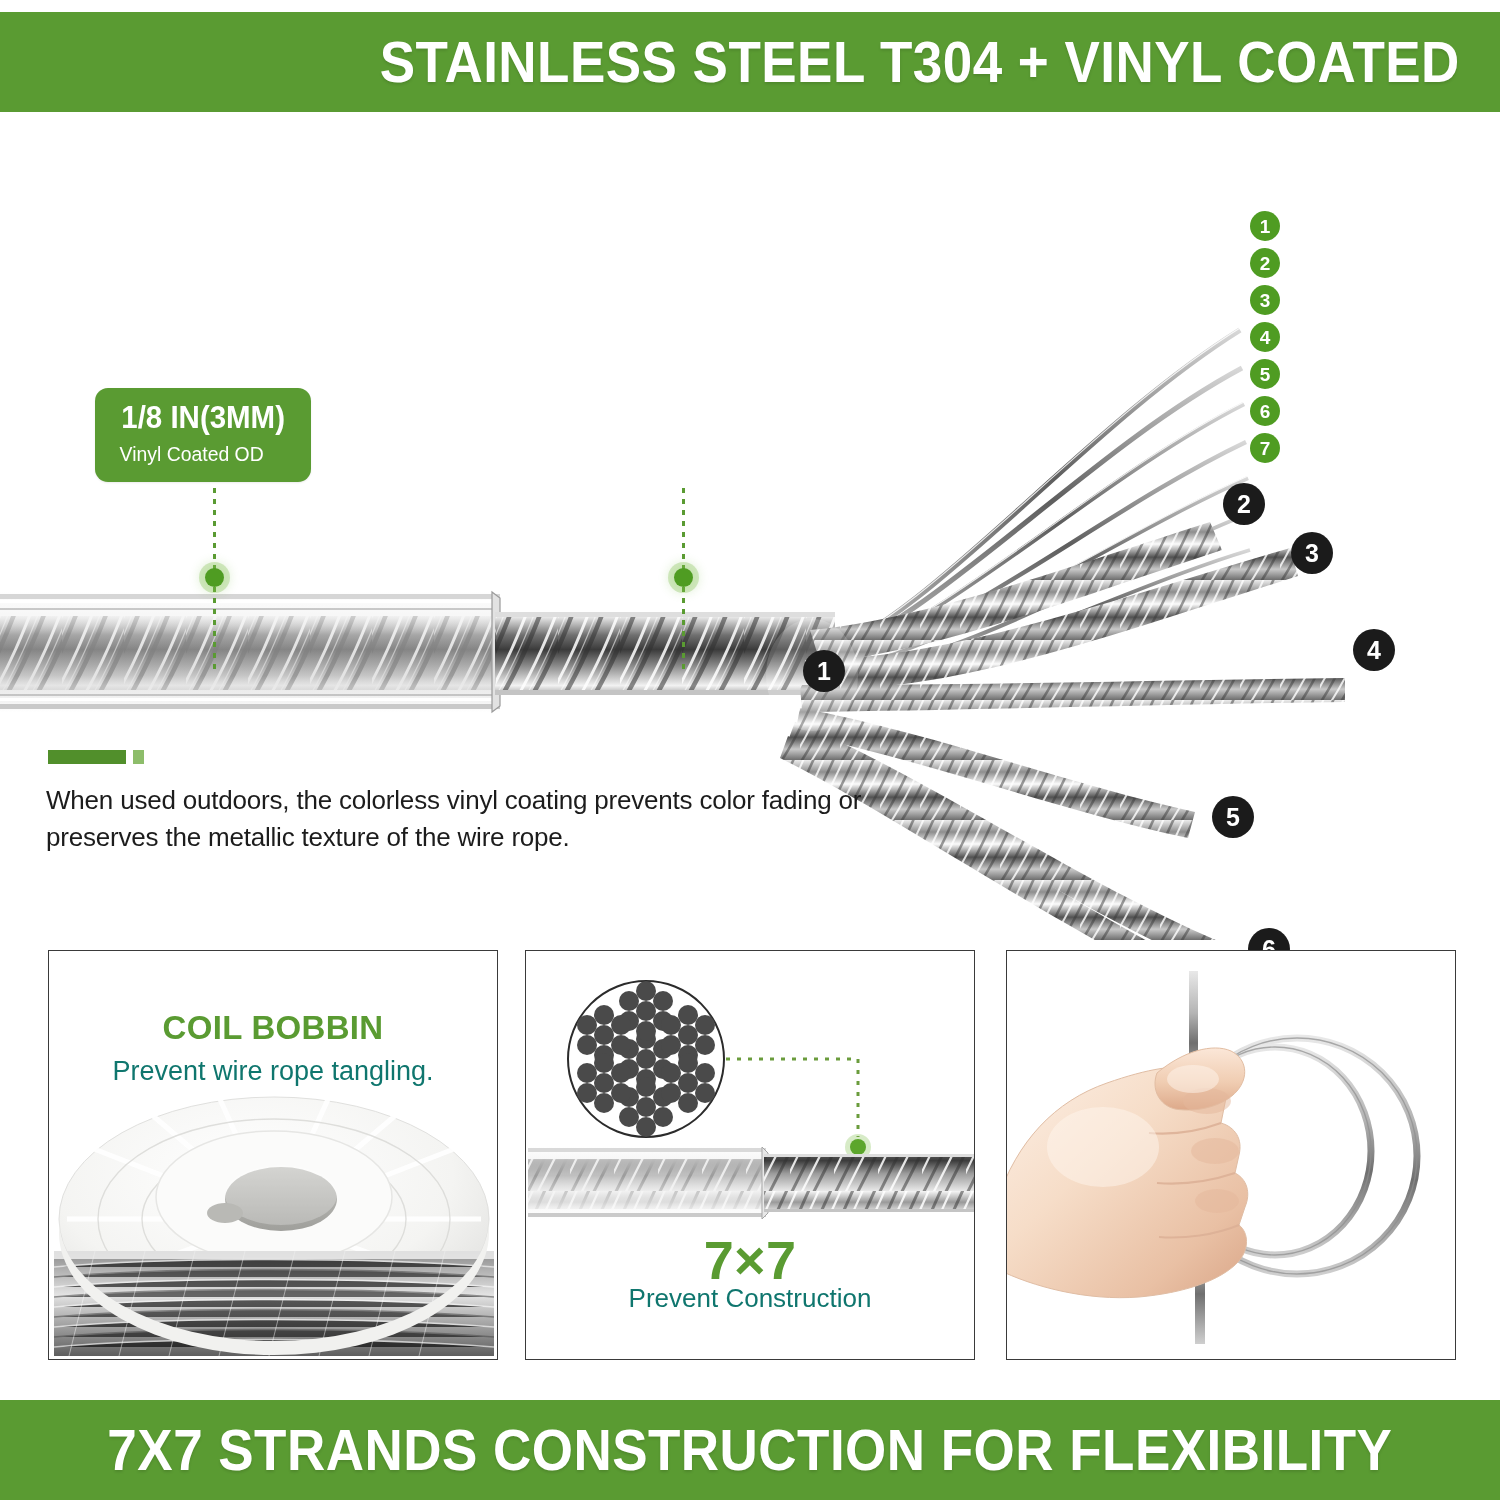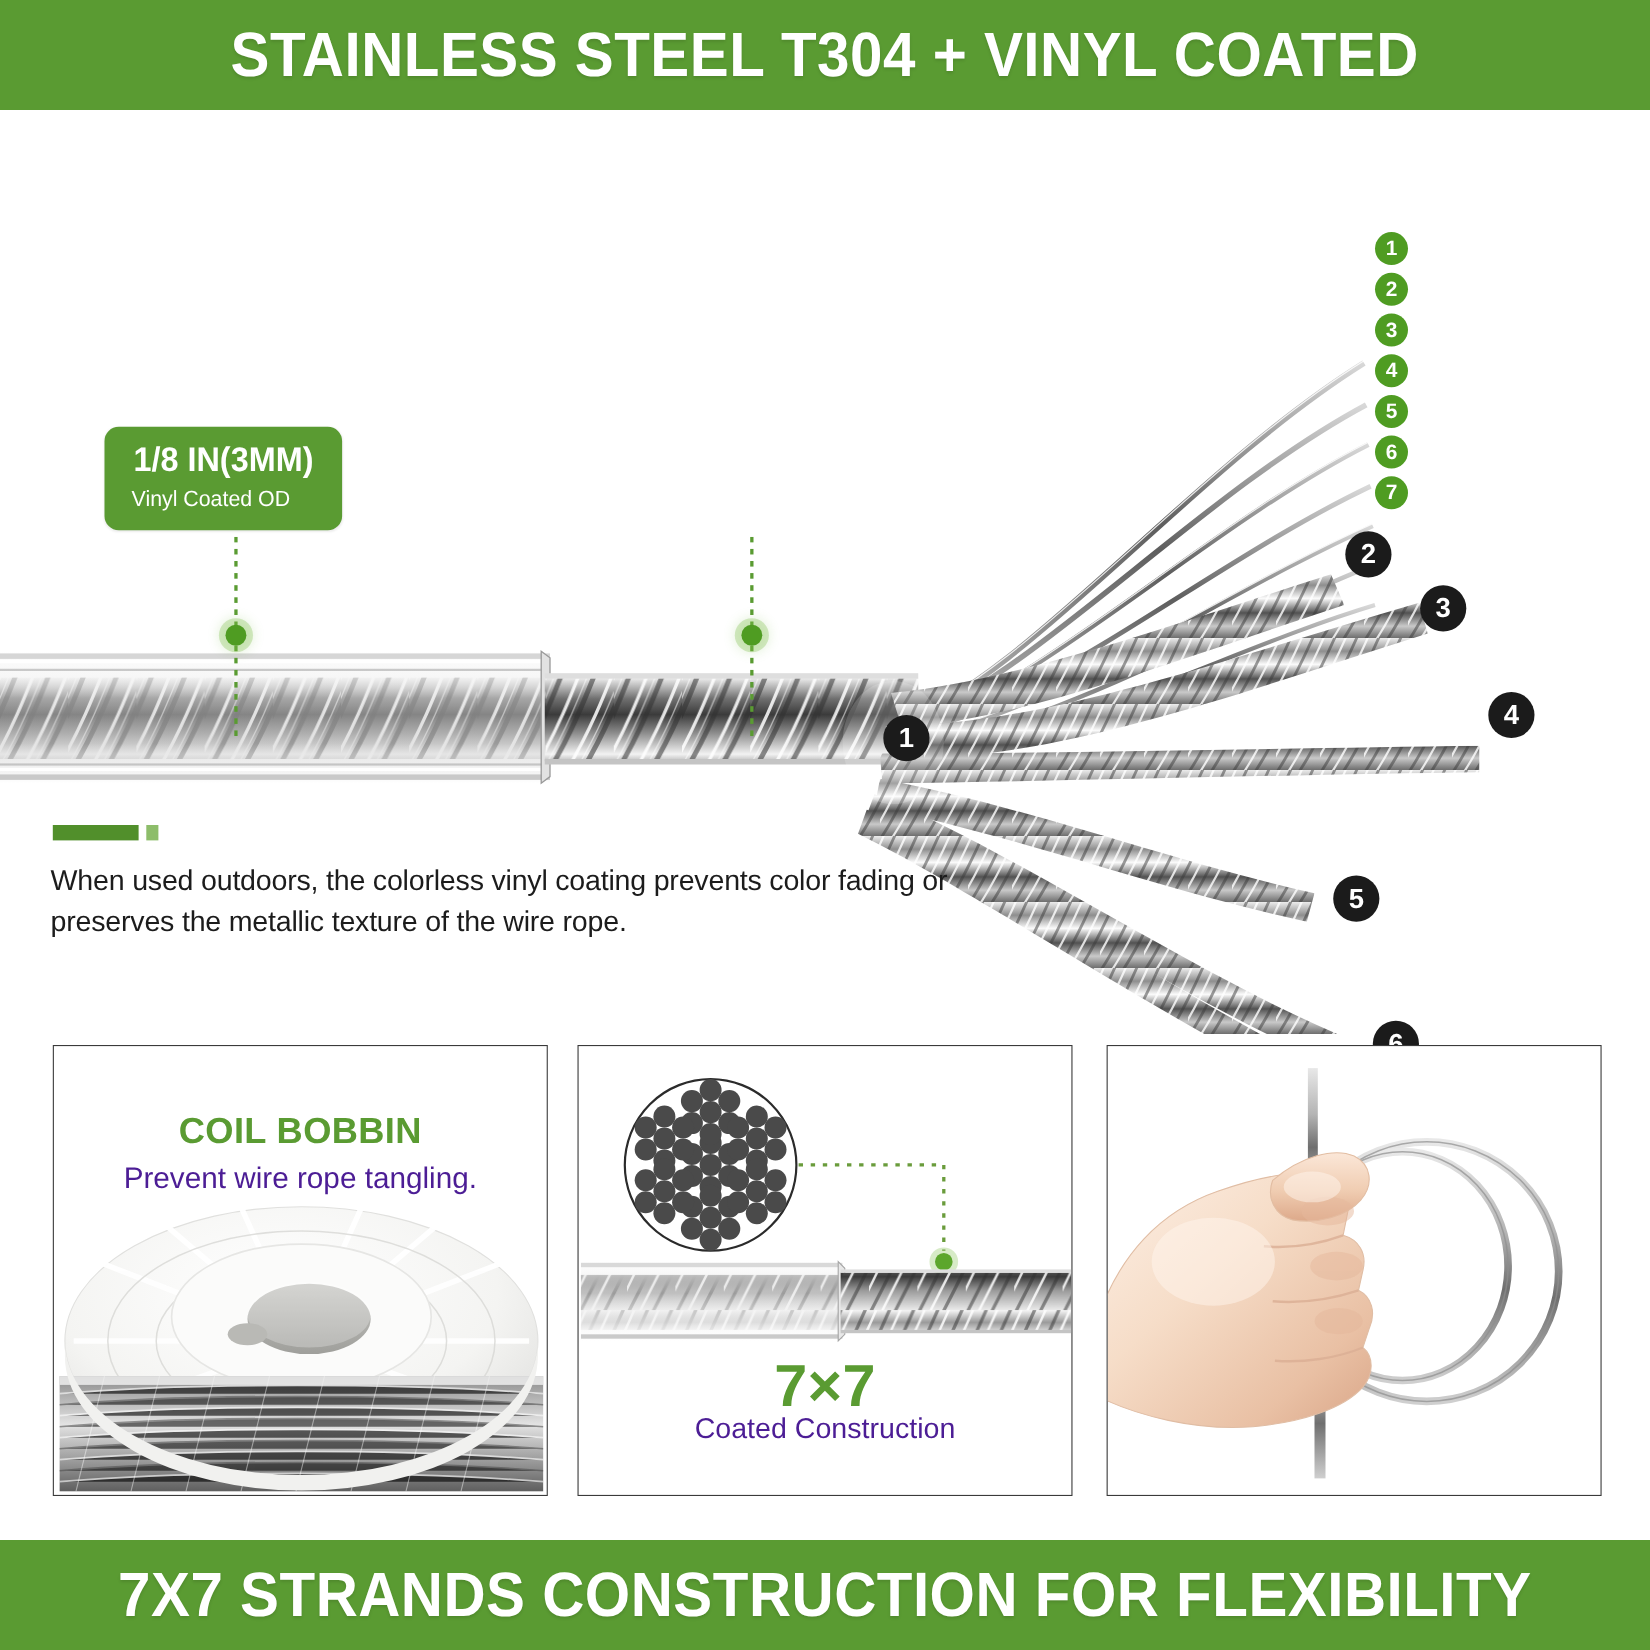--- a/index.html
+++ b/index.html
@@ -4,21 +4,21 @@
 <style>
   * { margin:0; padding:0; box-sizing:border-box; }
   html,body { width:1500px; height:1500px; background:#ffffff; }
   body { font-family:"Liberation Sans", sans-serif; position:relative; overflow:hidden; }
 
   
   .banner{
     position:absolute; left:0; width:1500px; height:100px;
     background:#5a9b32; display:flex; align-items:center; justify-content:center;
   }
-  .banner.top{ top:0; }
+  .banner.top{ top:12px;justify-content:flex-end; }
   .banner.bottom{ top:1400px; height:100px; }
   .banner-text{
     color:#ffffff; font-weight:700; letter-spacing:.5px;
     font-size:57px; line-height:1; white-space:nowrap;
     transform:scaleX(.93); transform-origin:center;
     text-shadow:0 2px 3px rgba(0,0,0,.12);
   }
 
   
   .stage{ position:absolute; left:0; top:100px; width:1500px; height:840px; }
@@ -79,21 +79,21 @@
   #card-bobbin{ left:48px;  top:950px; width:450px; height:410px; }
   #card-strands{ left:525px; top:950px; width:450px; height:410px; }
   #card-hand{   left:1006px; top:950px; width:450px; height:410px; }
 
   .card-title{
     position:absolute; left:0; width:100%; text-align:center;
     color:#5a9b32; font-weight:700; font-size:33px; letter-spacing:.3px;
   }
   .card-sub{
     position:absolute; left:0; width:100%; text-align:center;
-    color:#4c1d95; font-weight:400; font-size:27px;
+    color:#0f766e; font-weight:400; font-size:27px;
   }
   #bobbin-title{ top:58px; }
   #bobbin-sub{ top:105px; }
   #strands-title{ top:278px; font-size:54px; }
   #strands-sub{ top:332px; font-size:26px; }
 </style>
 </head>
 <body>
 
 <div class="banner top">
@@ -496,21 +496,21 @@
     <path d="M236,196 L242,202 L242,262 L236,268 Z" fill="#e8e8e8" stroke="#a5a5a5" stroke-width="1"></path>
 
     <g clip-path="url(#cc2)">
       <rect x="238" y="206" width="210" height="54" fill="url(#twist2)"></rect>
       <rect x="238" y="203" width="210" height="3" fill="#dedede"></rect>
       <rect x="238" y="258" width="210" height="3" fill="#c4c4c4"></rect>
     </g>
   </svg>
 
   <div class="card-title" id="strands-title">7×7</div>
-  <div class="card-sub" id="strands-sub">Coated Construction</div>
+  <div class="card-sub" id="strands-sub">Prevent Construction</div>
 </div>
 
 <div class="card" id="card-hand">
   <svg viewBox="0 0 450 410" style="position:absolute; left:0; top:0; width:450px; height:410px;">
     <defs>
       <linearGradient id="skin" x1="0" y1="0" x2="1" y2="1">
         <stop offset="0%" stop-color="#fdf0e6"></stop>
         <stop offset="40%" stop-color="#f6ddc8"></stop>
         <stop offset="78%" stop-color="#e9c0a4"></stop>
         <stop offset="100%" stop-color="#d9a587"></stop>

